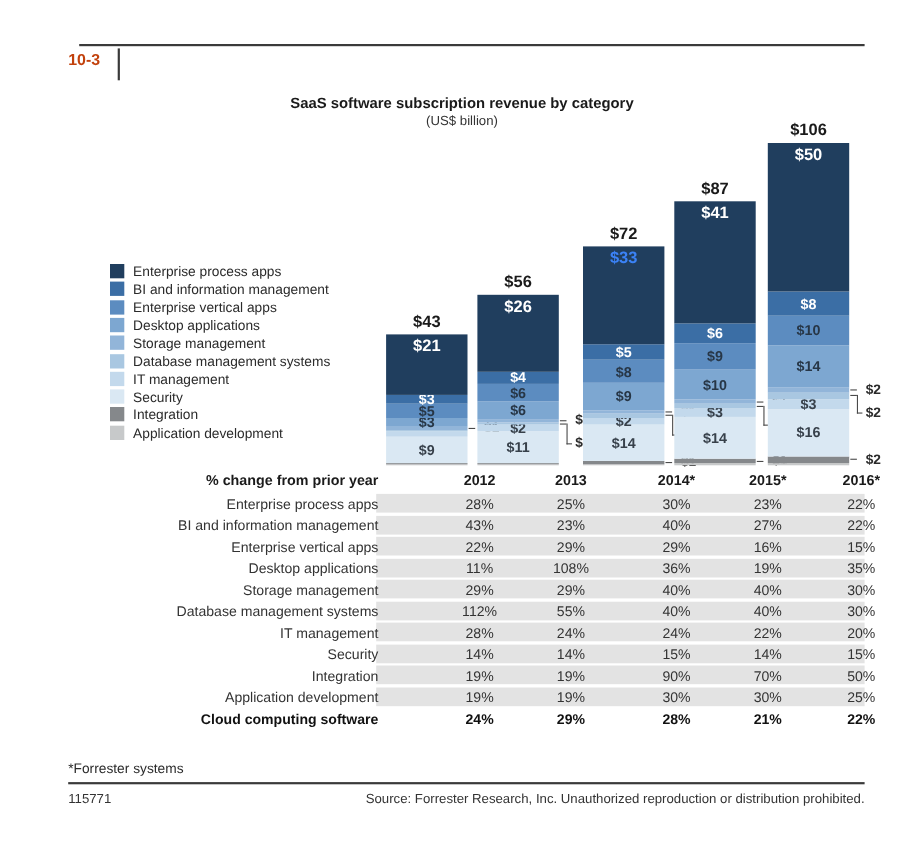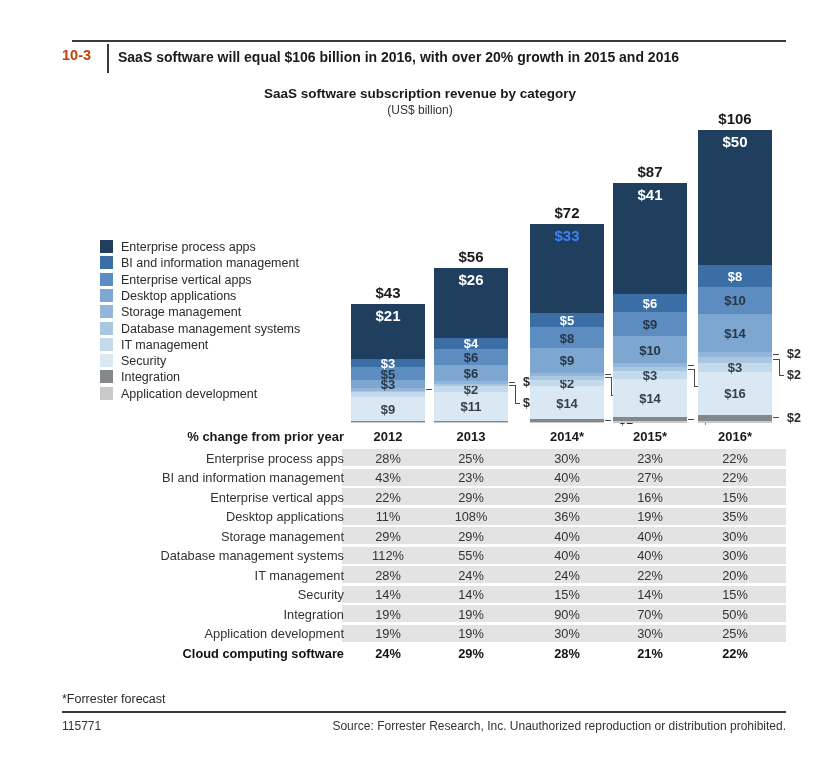--- a/index.html
+++ b/index.html
@@ -24,37 +24,36 @@
   
   .seg{position:absolute;}
   .seg-label{position:absolute;transform:translate(-50%,-50%);font-weight:bold;font-size:13px;white-space:nowrap;line-height:1;}
   .seg-label.big{font-size:15px;}
   .bar-total{position:absolute;transform:translate(-50%,0);font-weight:bold;font-size:15px;color:#1a1a1a;white-space:nowrap;}
   .callout-text{position:absolute;transform:translate(0,-50%);font-weight:bold;font-size:12.5px;color:#2b2b2b;white-space:nowrap;line-height:1;}
   .leader{position:absolute;background:#4a4a4a;}
   
   .row-strip{position:absolute;background:#e3e3e3;}
   .t-label{position:absolute;text-align:right;font-size:12.8px;color:#333;white-space:nowrap;}
-  .t-val{position:absolute;transform:translate(-50%,0);font-size:12.8px;color:#333;white-space:nowrap;text-align:center;}
+  .t-val{position:absolute;transform:translate(-50%,0);font-size:12.8px;color:#333;white-space:nowrap;text-align:center;margin-left:48px;}
   .t-head{font-weight:bold;font-size:13px;color:#1a1a1a;}
   .t-bold{font-weight:bold;color:#111;}
   
   .footnote{position:absolute;left:62px;top:692px;font-size:12.5px;color:#2b2b2b;}
   .doc-num{position:absolute;left:62px;top:719px;font-size:12px;color:#333;}
   .source{position:absolute;left:260px;top:719px;width:526px;text-align:right;font-size:12px;color:#333;}
 </style>
 </head>
 <body>
 
 <div class="page">
 
   <div class="hrule" style="left:72px;top:40px;width:714px;height:2px;"></div>
   <div class="fig-no">10-3</div>
   <div class="fig-divider"></div>
-  <div class="fig-title">SaaS software will equal $106 billion in 2016, with over 20% growth in 2015 and 2016</div>
 
   <div class="chart-title">SaaS software subscription revenue by category</div>
   <div class="chart-subtitle">(US$ billion)</div>
 
   <div id="legend" class="abs">
       <div class="legend-item" style="left: 100px; top: 240px; width: 260px;">
         <div class="legend-swatch" style="background: rgb(32, 62, 94);"></div>
         <div class="legend-label">Enterprise process apps</div>
       </div>
       <div class="legend-item" style="left: 100px; top: 256.3px; width: 260px;">
@@ -292,18 +291,18 @@
       <div class="t-val" style="left: 650px; top: 626px;">30%</div>
       <div class="t-val" style="left: 735px; top: 626px;">25%</div>
       <div class="t-label t-bold" style="left: 40px; top: 645.5px; width: 304px;">Cloud computing software</div>
       <div class="t-val t-bold" style="left: 388px; top: 645.5px;">24%</div>
       <div class="t-val t-bold" style="left: 471px; top: 645.5px;">29%</div>
       <div class="t-val t-bold" style="left: 567px; top: 645.5px;">28%</div>
       <div class="t-val t-bold" style="left: 650px; top: 645.5px;">21%</div>
       <div class="t-val t-bold" style="left: 735px; top: 645.5px;">22%</div>
     </div>
 
-  <div class="footnote">*Forrester forecast</div>
+  <div class="footnote">*Forrester systems</div>
   <div class="hrule" style="left:62px;top:711px;width:724px;height:1.5px;"></div>
   <div class="doc-num">115771</div>
   <div class="source">Source: Forrester Research, Inc. Unauthorized reproduction or distribution prohibited.</div>
 
 </div>
 
 </body></html>

